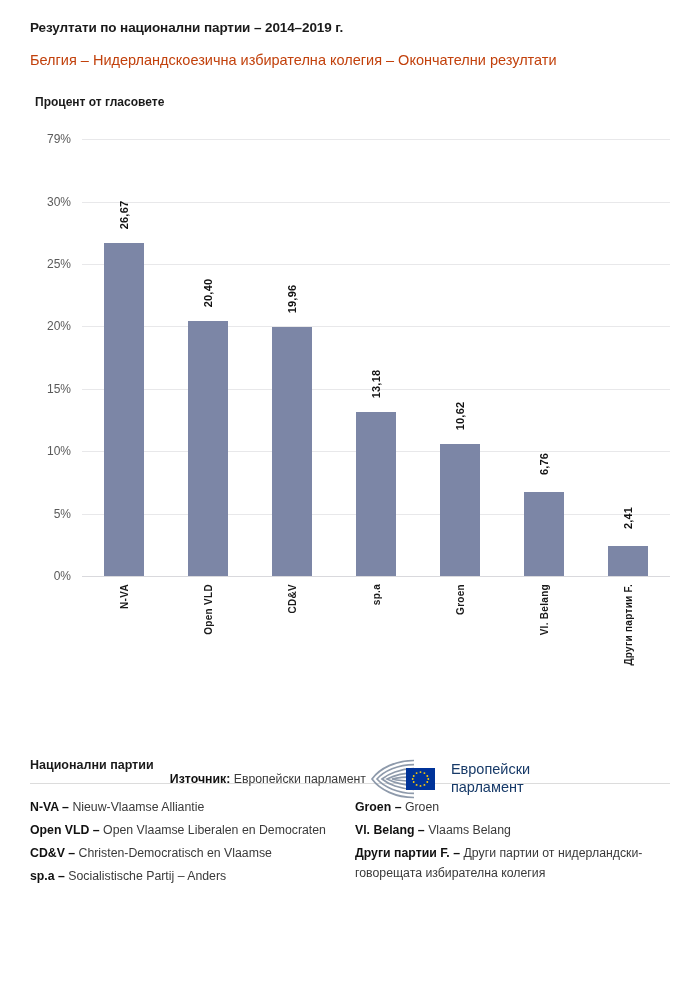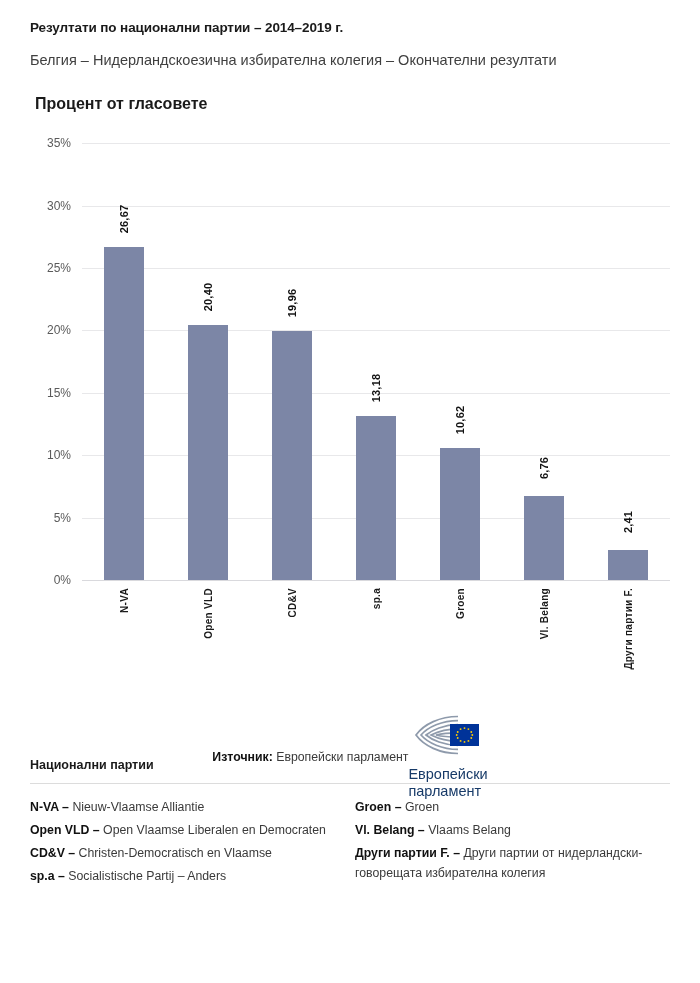--- a/index.html
+++ b/index.html
@@ -29,29 +29,29 @@
     font-weight: bold;
     color: #1a1a1a;
     letter-spacing: -0.1px;
     line-height: 1.3;
   }
 
   .sub-title {
     margin-top: 13px;
     font-size: 14.5px;
     font-weight: normal;
-    color: #404040;
+    color: #c2410c;
     line-height: 1.42;
     max-width: 610px;
   }
 
   .axis-caption {
     margin-top: 25px;
     margin-left: 5px;
-    font-size: 16px;
+    font-size: 12px;
     font-weight: bold;
     color: #1a1a1a;
   }
 
   
   .chart-wrap {
     position: relative;
     margin-top: 20px;
     height: 520px;
     width: 640px;
@@ -186,21 +186,20 @@
   .source {
     font-size: 12.3px;
     color: #3a3a3a;
   }
   .source b { font-weight: bold; color: #111111; }
 
   .ep-logo {
     display: flex;
     align-items: center;
     gap: 9px;
-    flex-direction: column;
   }
   .ep-logo-mark { display: block; }
   .ep-logo-text {
     font-size: 14.5px;
     line-height: 1.22;
     color: #173a68;
   }
 </style>
 </head>
 <body>
@@ -231,21 +230,21 @@
           <div class="gridline" style="top: 187.286px;">
             <span class="ytick">20%</span>
           </div>
           <div class="gridline" style="top: 124.857px;">
             <span class="ytick">25%</span>
           </div>
           <div class="gridline" style="top: 62.4286px; text-align: center;">
             <span class="ytick">30%</span>
           </div>
           <div class="gridline" style="top: 0px;">
-            <span class="ytick">35%</span>
+            <span class="ytick">79%</span>
           </div>
         </div>
       <div class="bars" id="bars">
           <div class="bar-slot">
             <div class="bar-value" style="bottom: 354.994px;">26,67</div>
             <div class="bar" style="height: 332.994px; background: rgb(124, 134, 166);"></div>
             <div class="cat-label">N-VA</div>
           </div>
           <div class="bar-slot">
             <div class="bar-value" style="bottom: 276.709px;">20,40</div>

